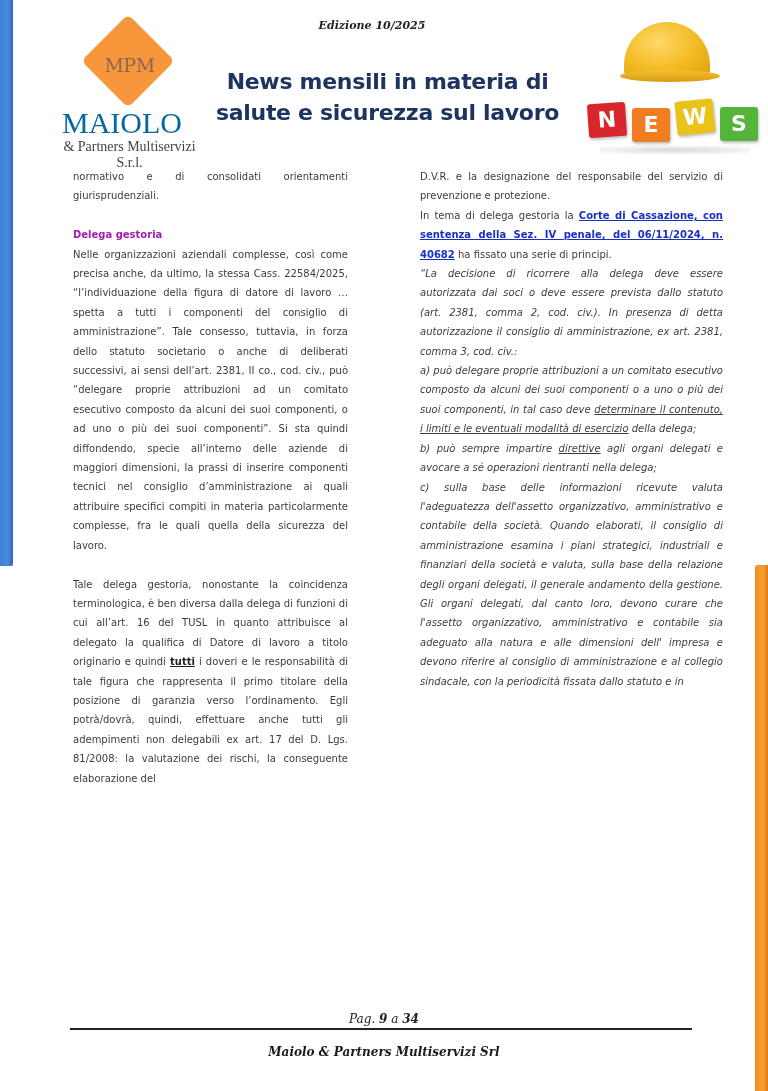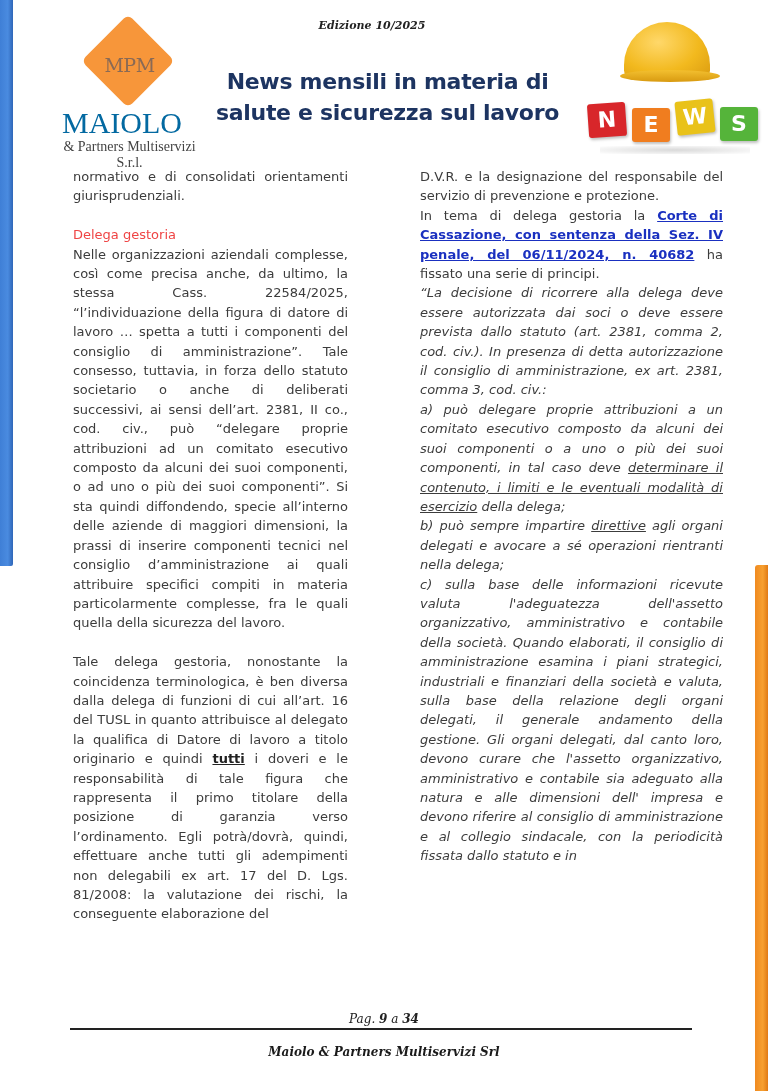--- a/index.html
+++ b/index.html
@@ -65,27 +65,27 @@
   .cube-w { left: 96px; top: 82px; background: #e9c21a; transform: rotate(-6deg); }
   .cube-s { left: 140px; top: 89px; background: #55b43a; }
   .shadow {
     position: absolute; left: 20px; top: 128px; width: 150px; height: 8px;
     background: radial-gradient(ellipse, rgba(0,0,0,0.15), rgba(0,0,0,0));
   }
 
   
   .col {
     position: absolute; top: 167px; font-family: "DejaVu Sans", sans-serif;
-    font-size: 13px; line-height: 19.4px; color: #3c3c3c; text-align: justify;
+    font-size: 10px; line-height: 19.4px; color: #3c3c3c; text-align: justify;
   }
   .col-left { left: 73px; width: 275px; }
   .col-right { left: 420px; width: 303px; }
   .para { margin: 0; }
   .gap { height: 19.4px; }
-  .heading { font-weight: normal; color: #ef4444; }
+  .heading { font-weight: bold; color: #a21caf; }
   .link { color: #1a30c0; font-weight: bold; text-decoration: underline; }
   .quote { font-style: italic; }
   .u { text-decoration: underline; }
   .b { font-weight: bold; color: #222; text-decoration: underline; }
   .i { }
 
   
   .page-num {
     position: absolute; left: 0; width: 768px; top: 1012px; text-align: center;
     font-family: "DejaVu Serif", serif; font-style: italic; font-size: 12px; color: #222;

